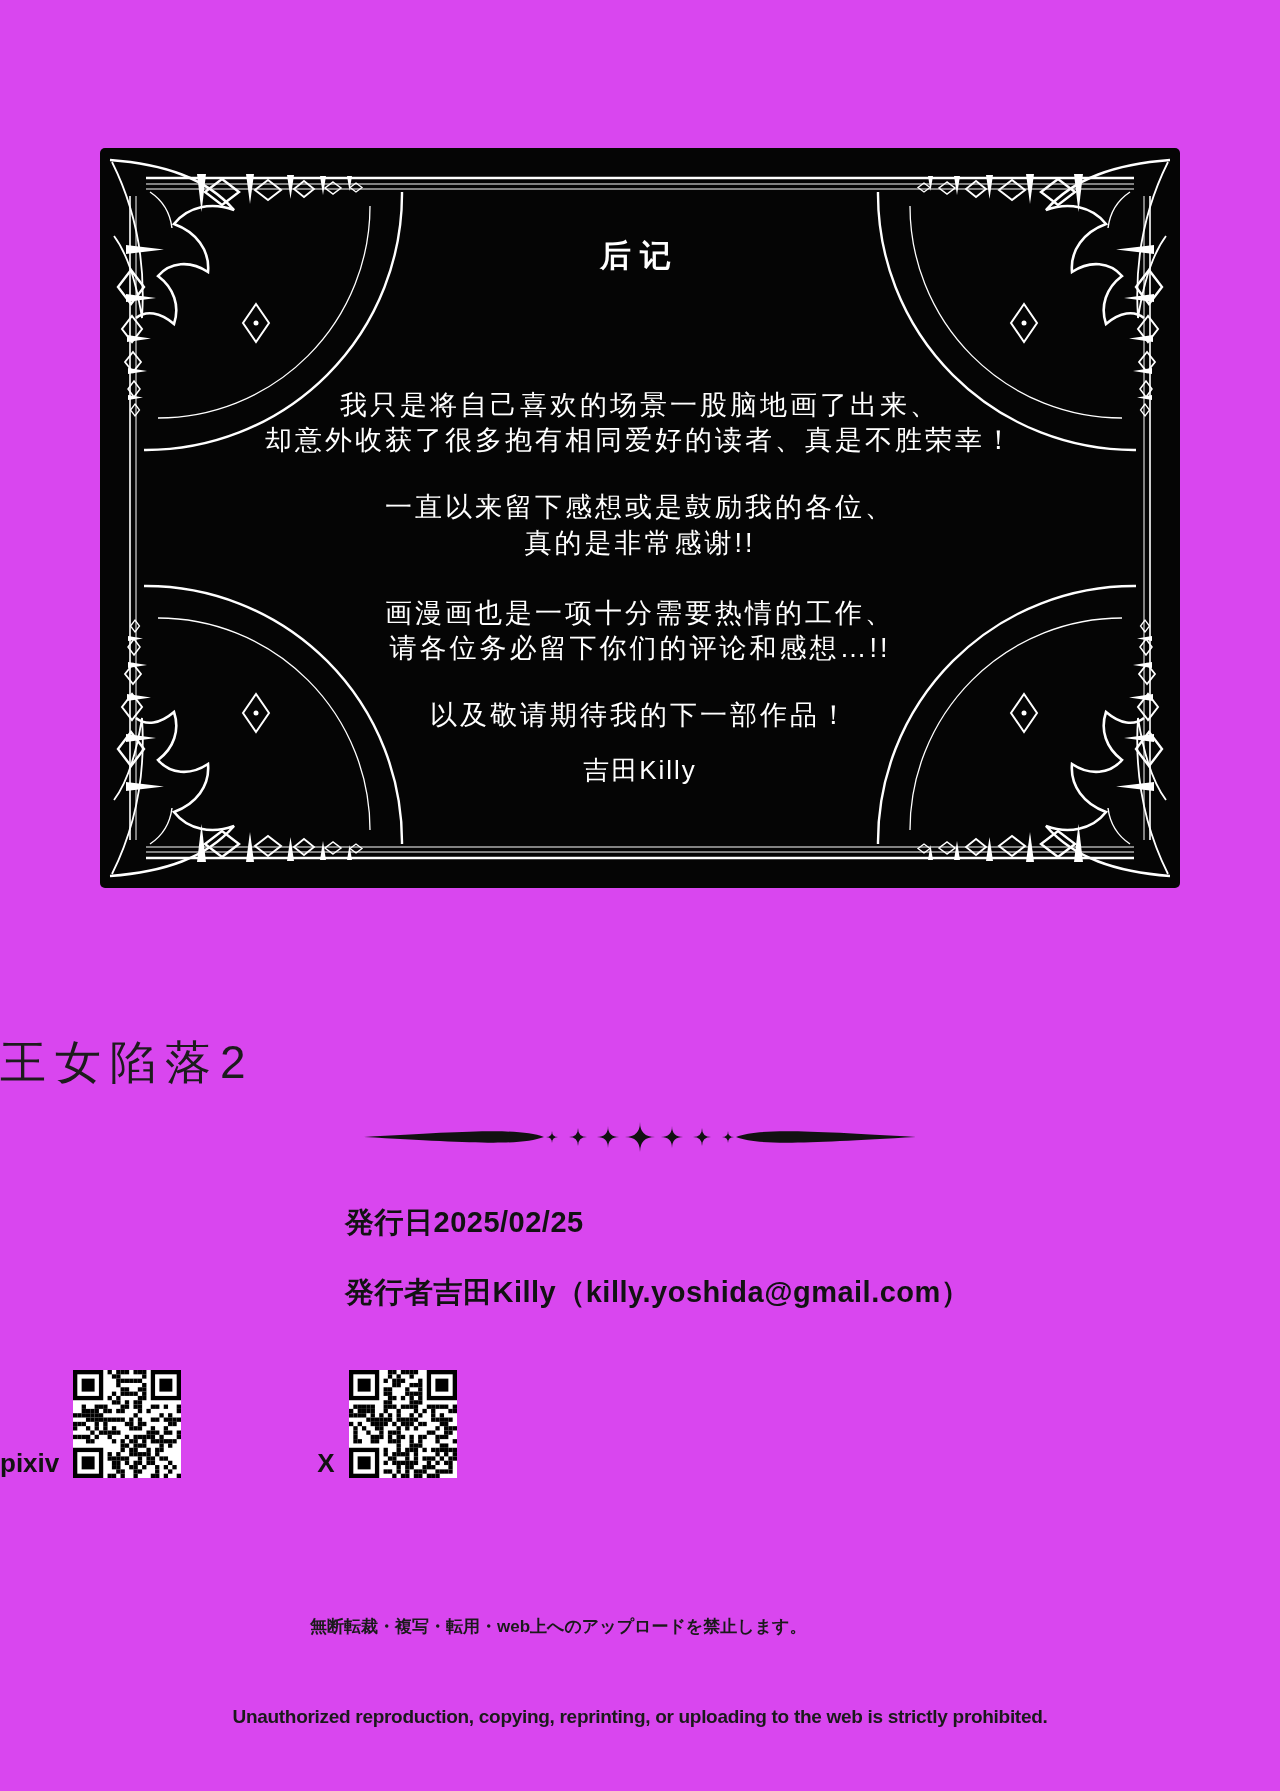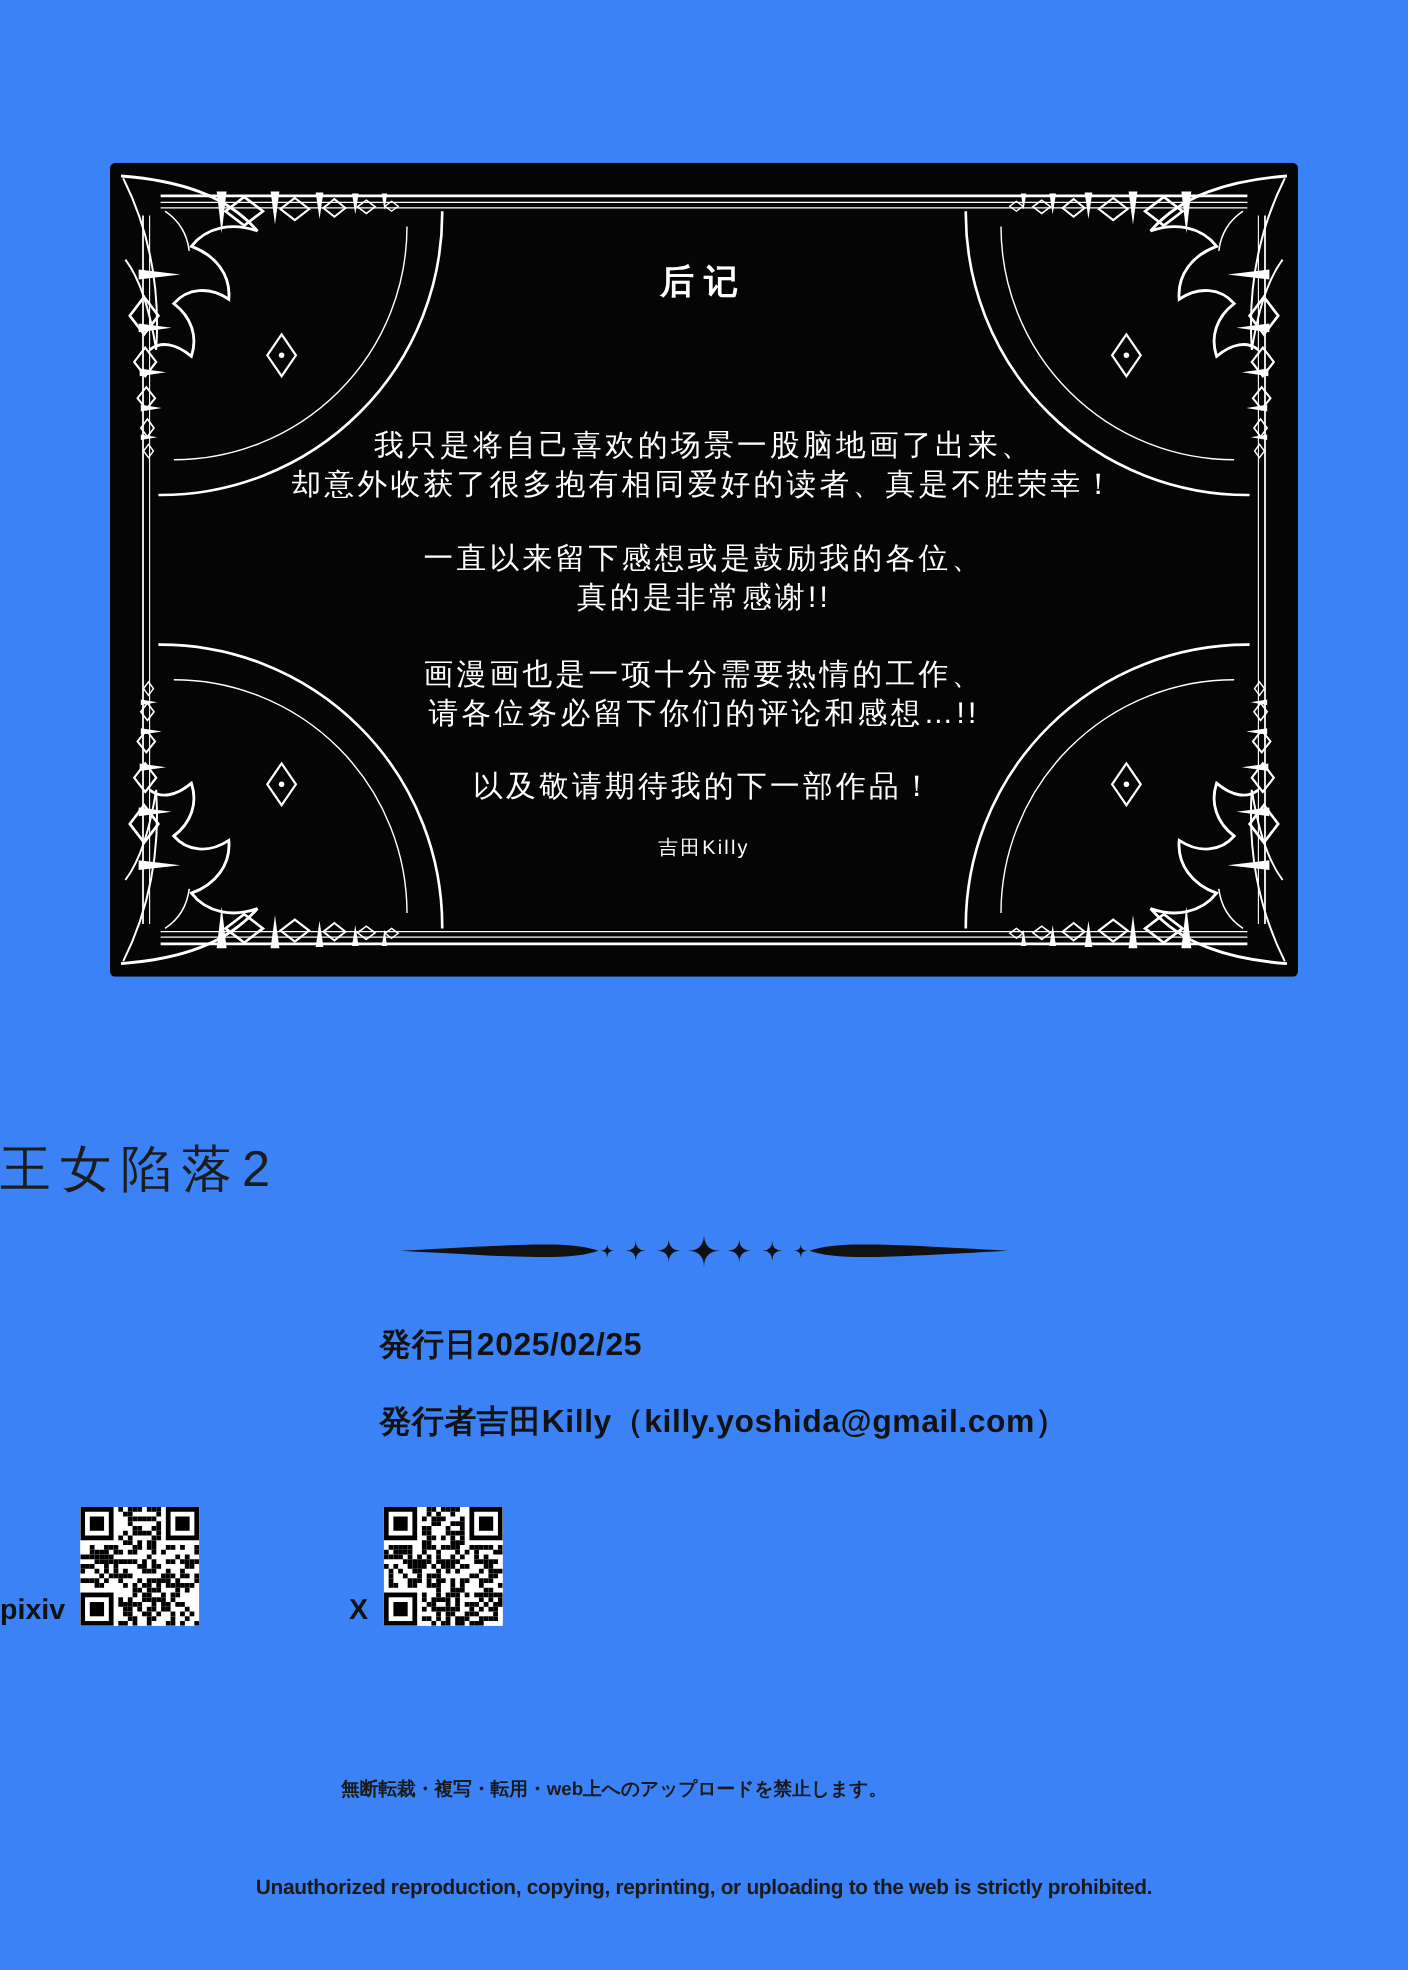--- a/index.html
+++ b/index.html
@@ -1,35 +1,35 @@
 <!DOCTYPE html>
 <html><head>
 <meta charset="utf-8">
 <style>
   html,body{margin:0;padding:0;background:#ffffff;}
   #page{
     position:relative;
     width:1280px;height:1791px;
-    background:#3b82f6;
+    background:#d946ef;
     font-family:"Liberation Sans", sans-serif;
     overflow:hidden;
   }
   
   #aw-panel{
     position:absolute;left:100px;top:148px;width:1080px;height:740px;
   }
   #aw-panel svg.frame{position:absolute;left:0;top:0;width:100%;height:100%;}
   .aw-text{position:absolute;left:0;top:0;width:100%;height:100%;color:#ffffff;}
   .aw-line{
     position:absolute;left:0;width:100%;
     text-align:center;font-size:27px;letter-spacing:3px;line-height:32px;
     font-weight:500;white-space:nowrap;
   }
   .aw-title{font-size:31px;letter-spacing:9px;font-weight:700;}
-  .aw-sig{font-size:18px;letter-spacing:2px;}
+  .aw-sig{font-size:26px;letter-spacing:2px;}
   
   .col-title{
     position:absolute;top:1032px;left:0;width:100%;
     font-size:46px;font-weight:400;letter-spacing:9px;
     color:#1c1c1c;white-space:nowrap;
   }
   #divider{position:absolute;top:1114px;left:50%;transform:translateX(-50%);}
   .pub-row{
     position:absolute;left:345px;white-space:nowrap;
     font-size:29px;font-weight:700;color:#121212;letter-spacing:.5px;

